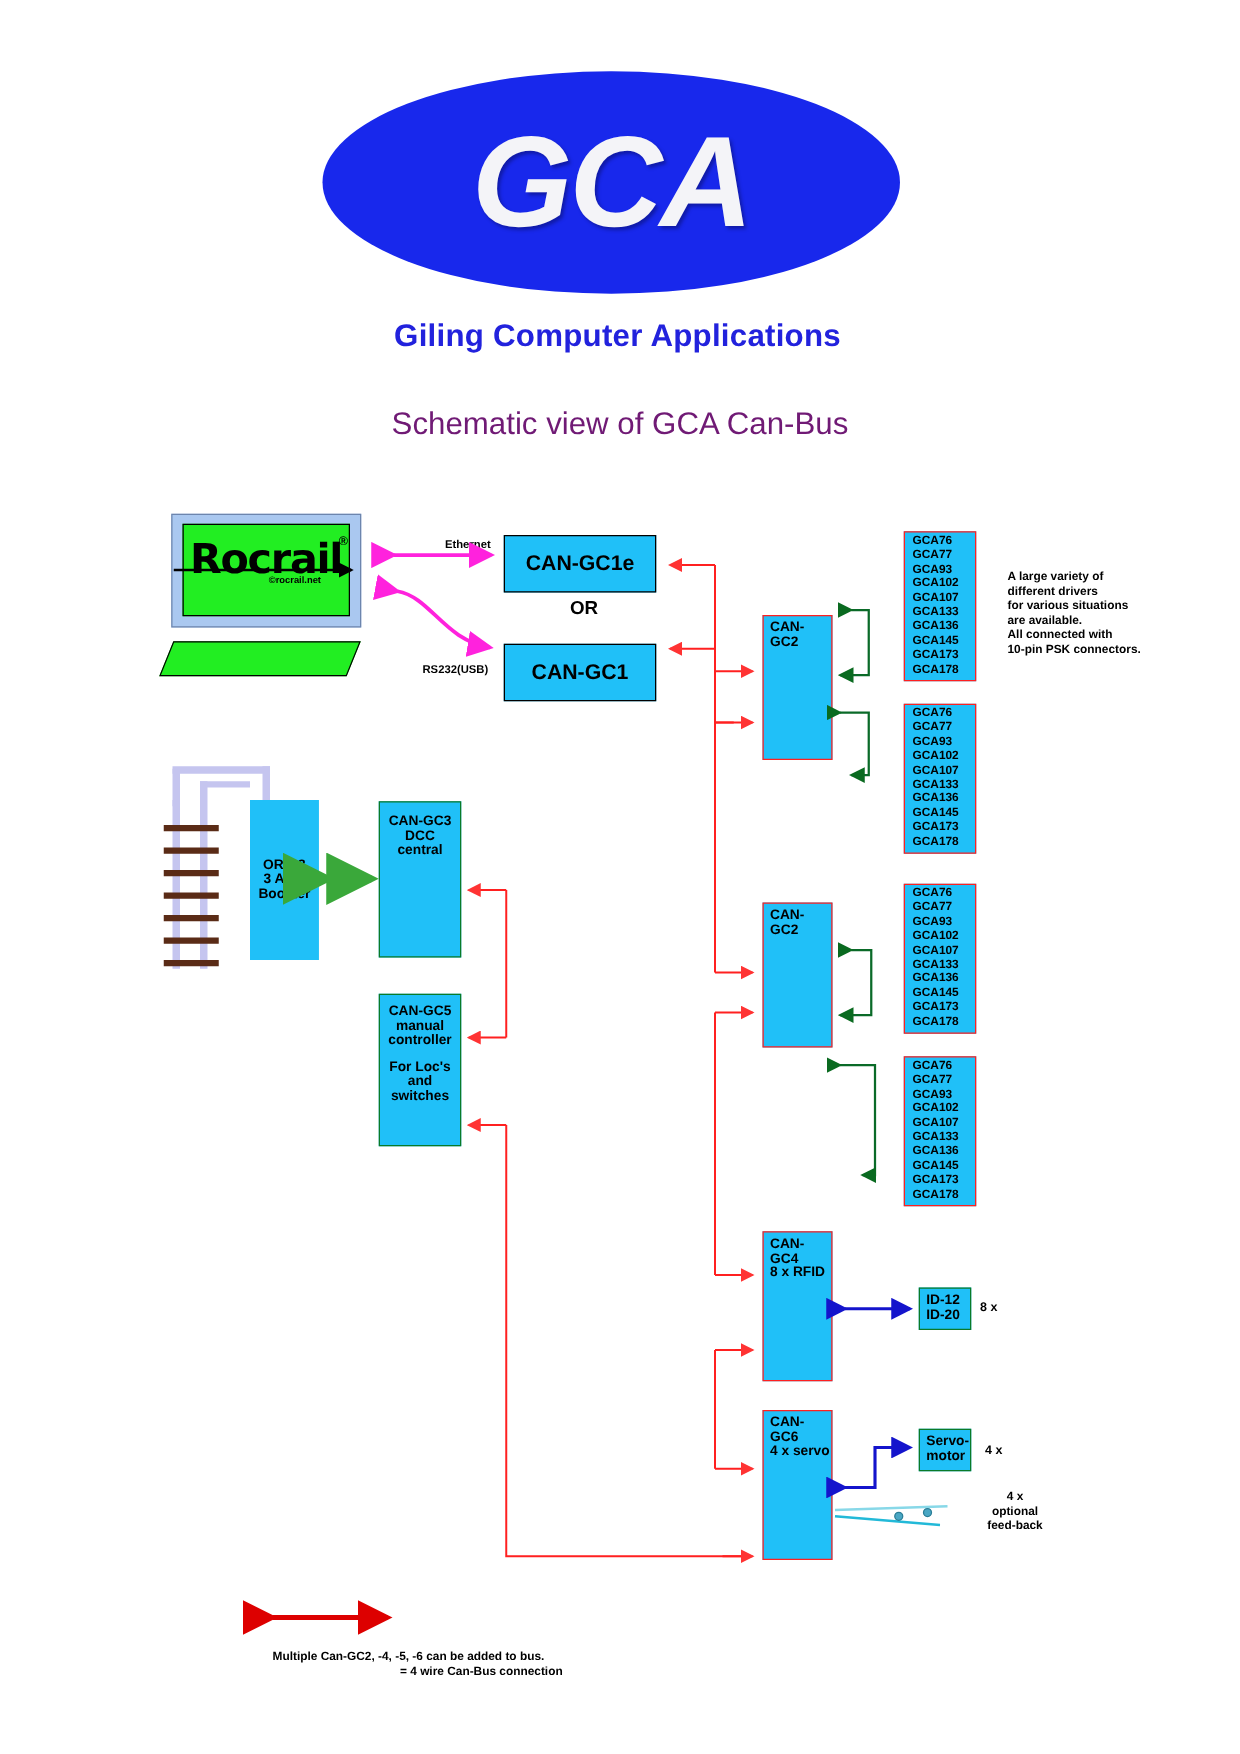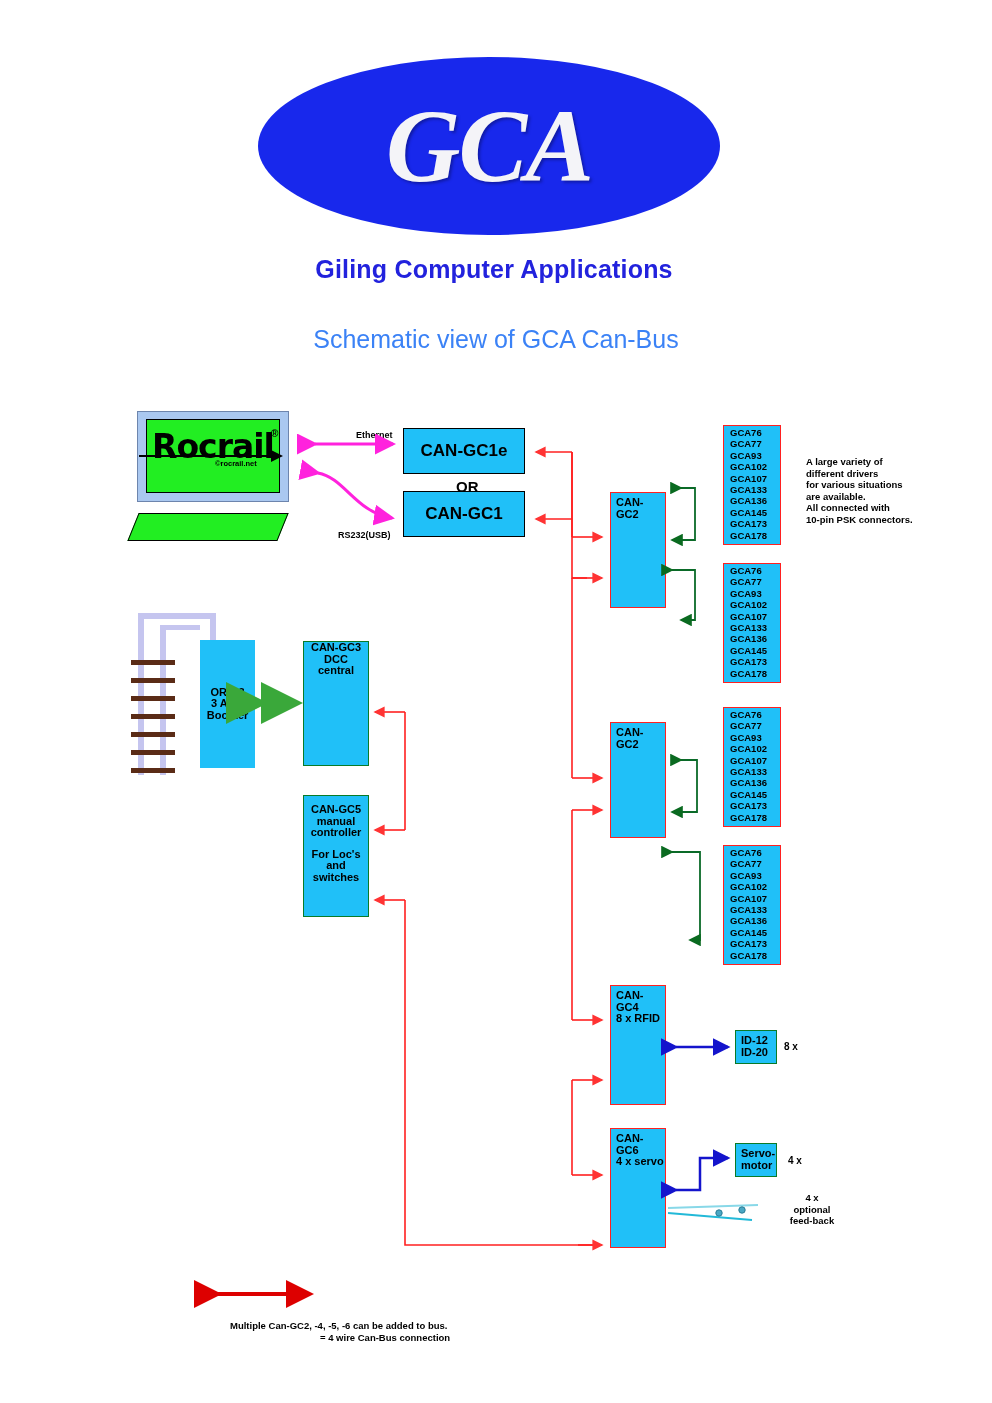--- a/index.html
+++ b/index.html
@@ -6,28 +6,28 @@
   html,body{margin:0;padding:0;background:#ffffff;}
   body{width:992px;height:1403px;position:relative;overflow:hidden;
        font-family:"Liberation Sans", sans-serif;color:#000;}
   .abs{position:absolute;}
 
   
   #logo-ellipse{left:258px;top:57px;width:462px;height:178px;border-radius:50%;
       background:#1828ec;}
   #logo-text{left:258px;top:57px;width:462px;height:178px;
       display:flex;align-items:center;justify-content:center;
-      font-family:Liberation Serif, serif;font-style:italic;font-weight:bold;
+      font-family:Liberation Sans, sans-serif;font-style:italic;font-weight:bold;
       font-size:103px;color:#f4f4f8;letter-spacing:-2px;
       text-shadow:2px 2px 3px rgba(0,0,40,.35);}
   #company-name{left:4px;top:255px;width:980px;text-align:center;
       font-size:25px;font-weight:bold;color:#2222dd;
       letter-spacing:.2px;}
   #diagram-title{left:0;top:325px;width:992px;text-align:center;
-      font-size:25px;color:#3b82f6;}
+      font-size:25px;color:#701a75;}
 
   
   .box{box-sizing:border-box;background:#20c0f8;}
   .box.red{border:1.5px solid #ff2020;}
   .box.green{border:1.5px solid #0a7a28;}
   .box.black{border:1.5px solid #000;}
   .box-label{font-size:11px;font-weight:bold;line-height:11.5px;color:#000;}
   .box-label.big{font-size:17px;}
   .center-lbl{display:flex;align-items:center;justify-content:center;
       text-align:center;height:100%;}
@@ -91,21 +91,21 @@
 <div class="abs sleeper" style="left:131px;top:696px;width:44px;height:5px;"></div>
 <div class="abs sleeper" style="left:131px;top:714px;width:44px;height:5px;"></div>
 <div class="abs sleeper" style="left:131px;top:732px;width:44px;height:5px;"></div>
 <div class="abs sleeper" style="left:131px;top:750px;width:44px;height:5px;"></div>
 <div class="abs sleeper" style="left:131px;top:768px;width:44px;height:5px;"></div>
 
 <div class="abs box black" style="left:403px;top:428px;width:122px;height:46px;">
   <div class="center-lbl box-label big">CAN-GC1e</div>
 </div>
 <div class="abs smalllbl" style="left:456px;top:478px;font-size:15px;">OR</div>
-<div class="abs box black" style="left:403px;top:491px;width:122px;height:46px;">
+<div class="abs box black" style="left:403px;top:515px;width:122px;height:46px;">
   <div class="center-lbl box-label big">CAN-GC1</div>
 </div>
 <div class="abs tinylbl" style="left:356px;top:430px;">Ethernet</div>
 <div class="abs tinylbl" style="left:338px;top:530px;">RS232(USB)</div>
 
 <div class="abs box red" style="left:610px;top:492px;width:56px;height:116px;">
   <div class="tl-lbl box-label">CAN-GC2</div>
 </div>
 <div class="abs box red" style="left:610px;top:722px;width:56px;height:116px;">
   <div class="tl-lbl box-label">CAN-GC2</div>
@@ -172,21 +172,21 @@
 <div class="abs box" style="left:200px;top:640px;width:55px;height:128px;border:1px solid #20c0f8;">
   <div class="center-lbl box-label">
     <div>
       <div>ORD-3</div>
       <div>3 Amp</div>
       <div>Booster</div>
     </div>
   </div>
 </div>
 <div class="abs box green" style="left:303px;top:641px;width:66px;height:125px;">
-  <div class="box-label" style="text-align:center;">
+  <div class="box-label" style="text-align:center;padding-top:10px;">
     <div>CAN-GC3</div>
     <div>DCC</div>
     <div>central</div>
   </div>
 </div>
 <div class="abs box green" style="left:303px;top:795px;width:66px;height:122px;">
   <div class="box-label" style="text-align:center;padding-top:8px;">
     <div>CAN-GC5</div>
     <div>manual</div>
     <div>controller</div>
@@ -226,21 +226,21 @@
 </div>
 <div class="abs smalllbl" style="left:788px;top:1155px;">4 x</div>
 
 <div class="abs note" style="left:777px;top:1192px;text-align:center;width:70px;">
   <div>4 x</div>
   <div>optional</div>
   <div>feed-back</div>
 </div>
 
 <div class="abs note" style="left:320px;top:1288px;margin-top:44px;">= 4 wire Can-Bus connection</div>
-<div class="abs note" style="left:218px;top:1320px;margin-left:12px;">Multiple Can-GC2, -4, -5, -6 can be added to bus.</div>
+<div class="abs note" style="left:218px;top:1320px;">Multiple Can-GC2, -4, -5, -6 can be added to bus.</div>
 
 <svg viewBox="0 0 992 1403">
   <defs>
     <marker id="m-red" markerWidth="7" markerHeight="7" refX="6" refY="3.5" orient="auto">
       <path d="M0,0 L7,3.5 L0,7 Z" fill="#ff3333"></path>
     </marker>
     <marker id="m-red-s" markerWidth="7" markerHeight="7" refX="6" refY="3.5" orient="auto">
       <path d="M0,0 L7,3.5 L0,7 Z" fill="#dd0000"></path>
     </marker>
     <marker id="m-green" markerWidth="7" markerHeight="7" refX="6" refY="3.5" orient="auto">

